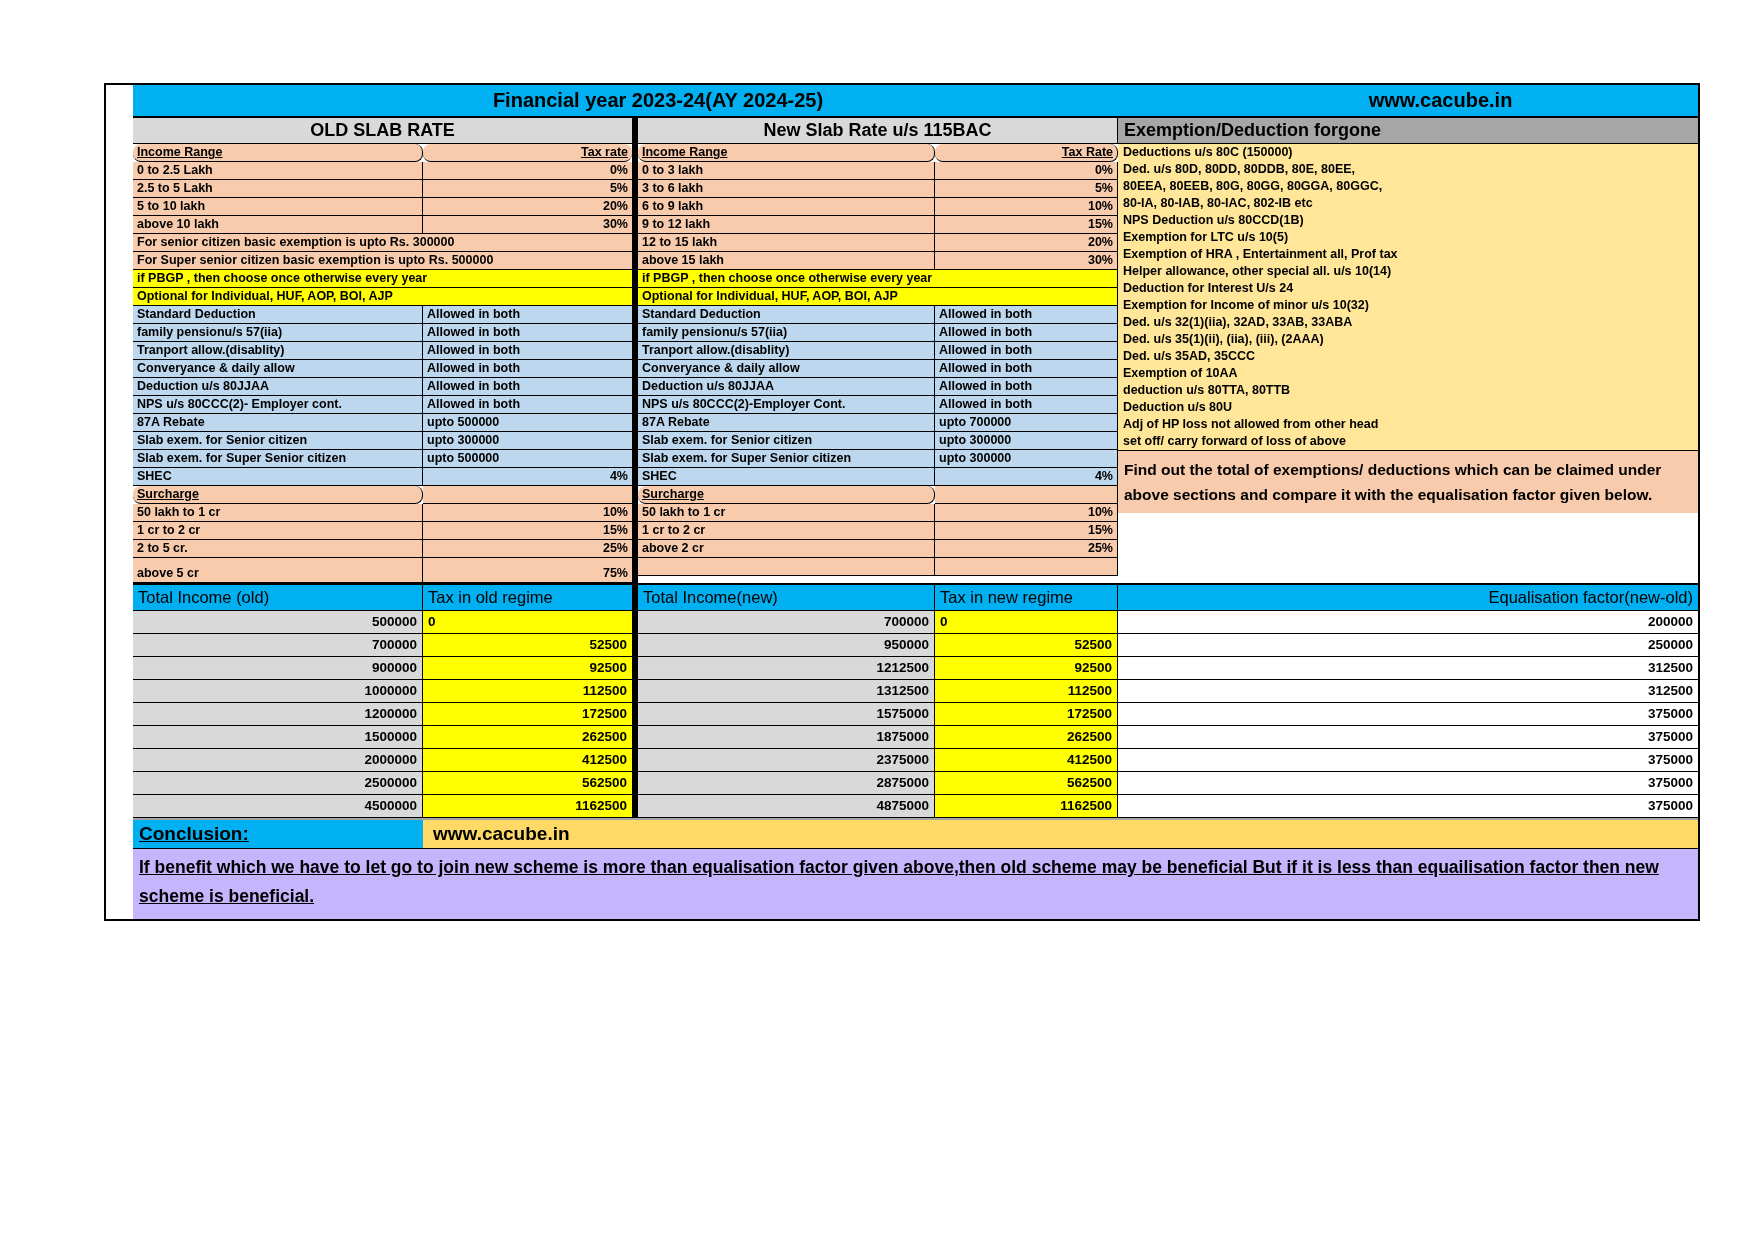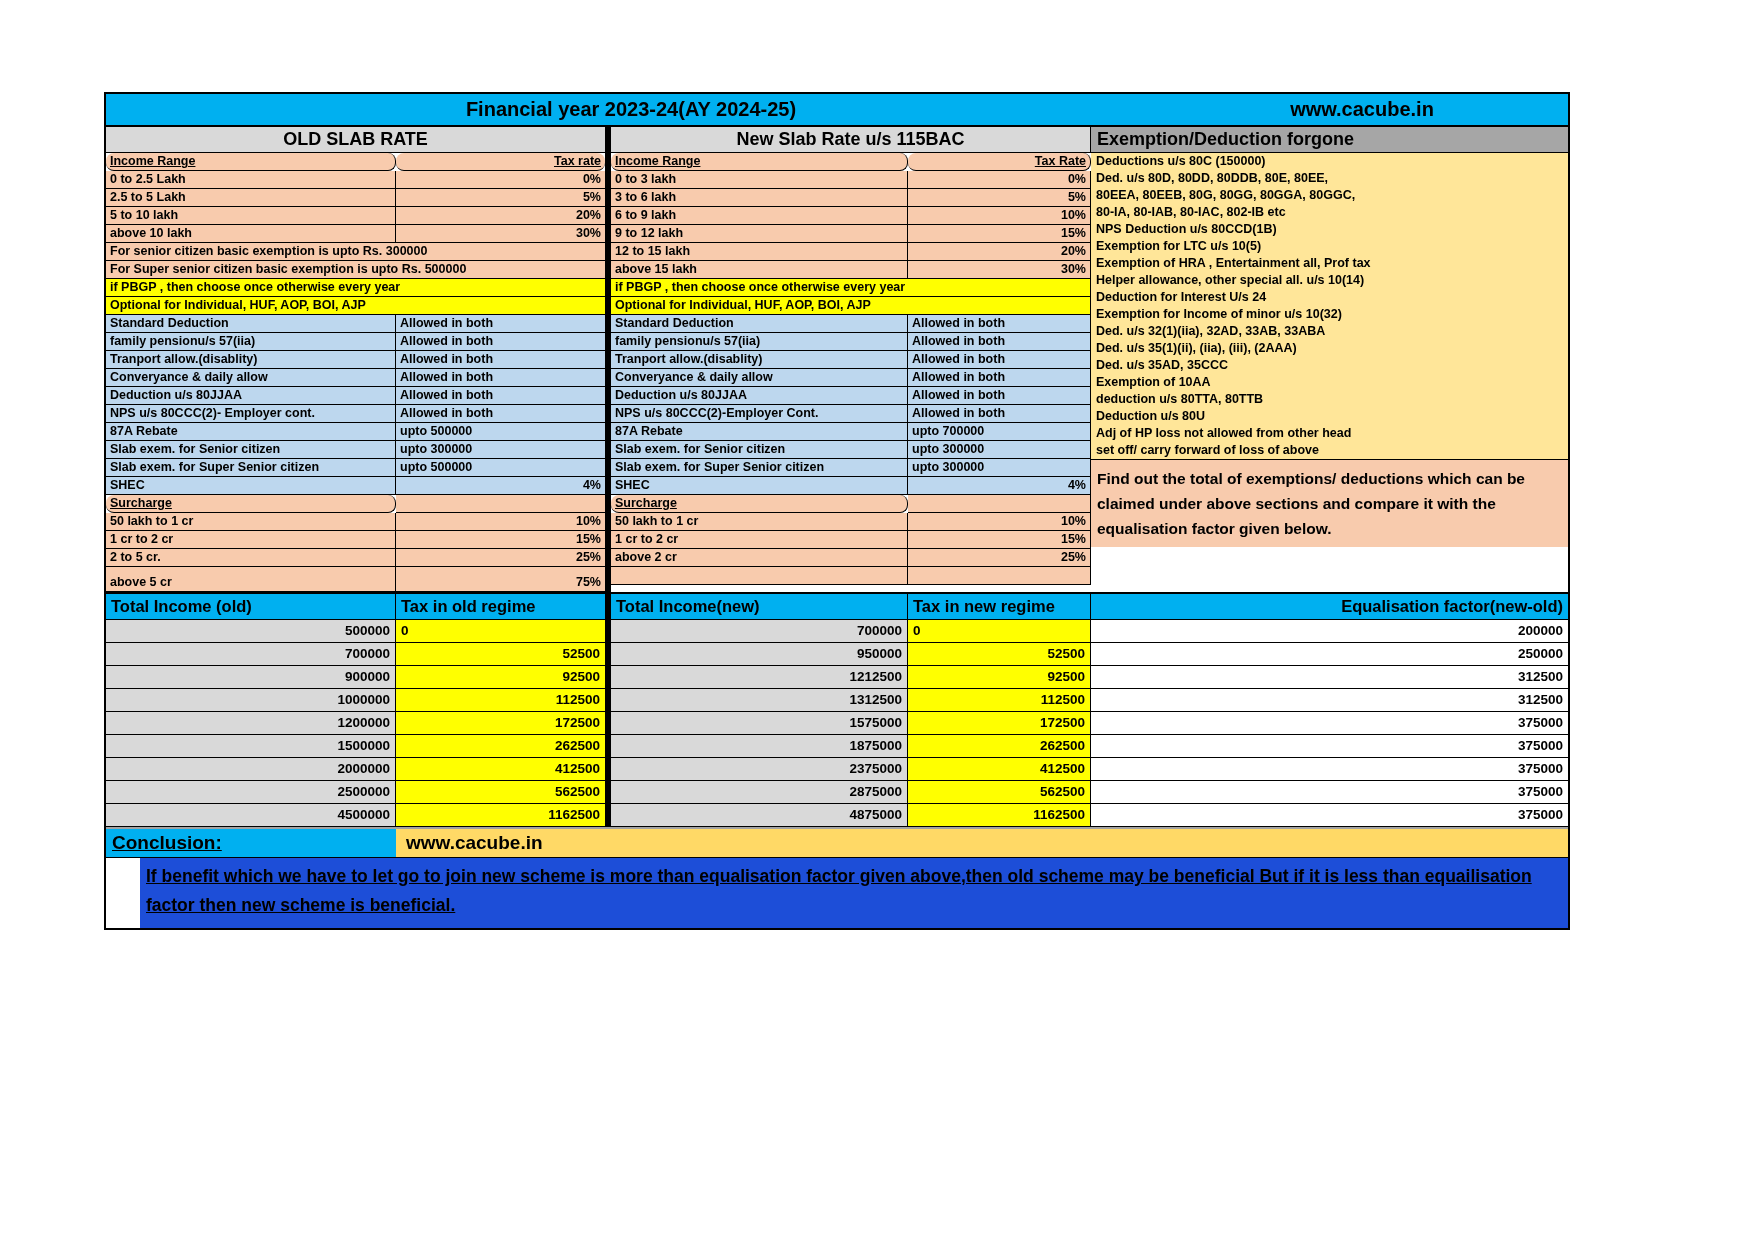--- a/index.html
+++ b/index.html
@@ -10,25 +10,26 @@
   body {
     width: 1755px;
     height: 1241px;
     font-family: "Liberation Sans", sans-serif;
     position: relative;
     overflow: hidden;
   }
   #sheet {
     position: absolute;
     left: 104px;
-    top: 92px;
-    width: 1466px;
+    top: 83px;
+    width: 1596px;
     border: 2px solid #000;
     box-sizing: border-box;
     background: #fff;
+    padding-left: 27px;
   }
   .row { display: flex; }
   .cell {
     box-sizing: border-box;
     border-right: 1px solid #000;
     border-bottom: 1px solid #000;
     padding: 1px 4px;
     font-size: 12.5px;
     line-height: 15px;
     white-space: nowrap;
@@ -129,21 +130,21 @@
     line-height: 25px;
     font-weight: bold;
     box-sizing: border-box;
   }
 
   
   .thead { display: flex; border-top: 2px solid #000; border-bottom: 1px solid #000; }
   .thead .h {
     background: #00b0f0;
     font-size: 16.5px;
-    font-weight: bold;
+    font-weight: normal;
     padding: 3px 5px;
     box-sizing: border-box;
     border-right: 1px solid #000;
   }
   .h-old1 { flex: 0 0 290px; }
   .h-old2 { flex: 0 0 215px; border-right: 6px solid #000 !important; }
   .h-new1 { flex: 0 0 297px; }
   .h-new2 { flex: 0 0 183px; }
   .h-eq   { flex: 1; text-align: right; border-right: none !important; }
 
@@ -176,28 +177,27 @@
   }
   .conc-r {
     flex: 1;
     background: #ffd966;
     font-size: 19px;
     font-weight: bold;
     padding: 3px 10px;
     box-sizing: border-box;
   }
   .conc-text {
-    background: #1d4ed8;
+    background: #c4b5fd;
     font-size: 17.5px;
     line-height: 29px;
     font-weight: bold;
     text-decoration: underline;
     padding: 4px 6px 8px 6px;
     box-sizing: border-box;
-    margin-left: 34px;
   }
 </style>
 </head>
 <body>
 
 <div id="sheet">
 
   <div class="banner">
     <div class="t1">Financial year 2023-24(AY 2024-25)</div>
     <div class="t2">www.cacube.in</div>

